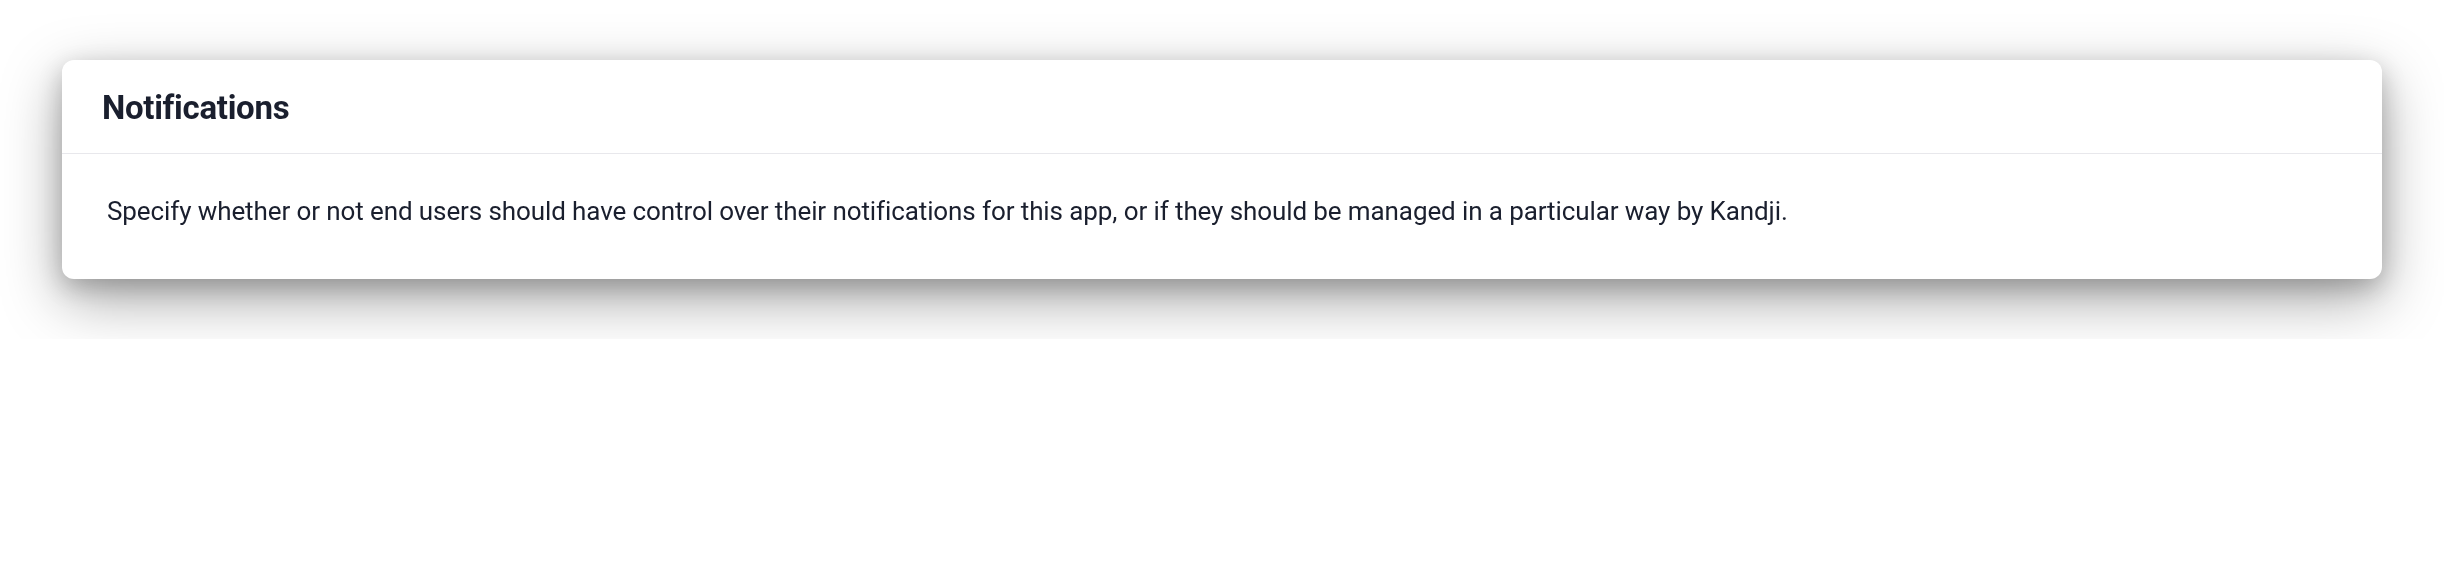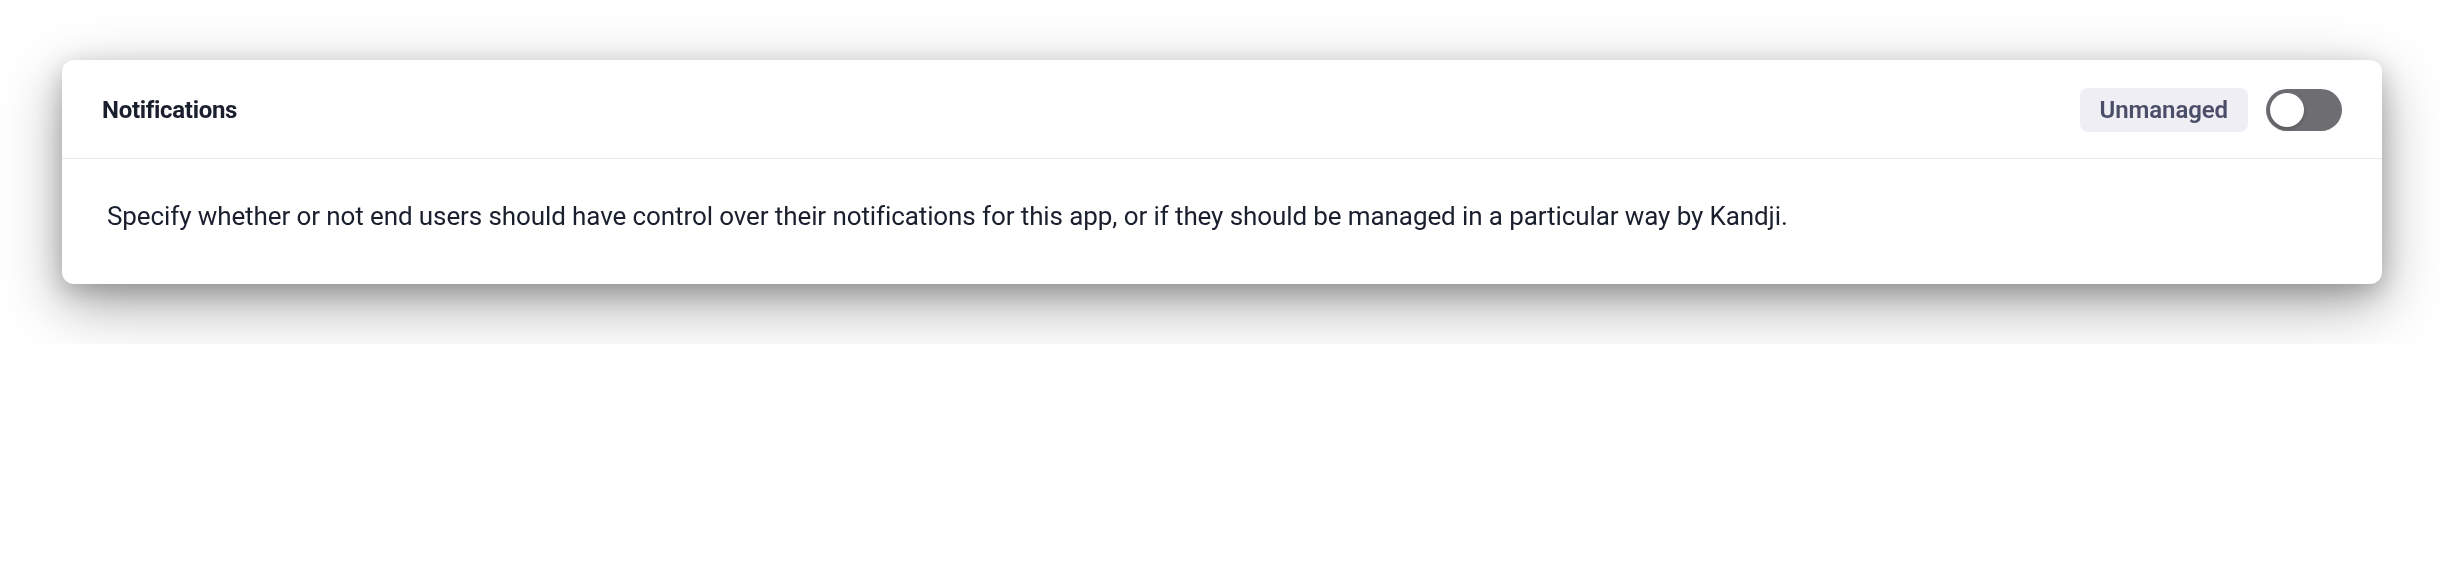--- a/index.html
+++ b/index.html
@@ -28,21 +28,21 @@
     
     .card-header {
       display: flex;
       align-items: center;
       justify-content: space-between;
       padding: 28px 40px 26px 40px;
       border-bottom: 1px solid #e8e8ec;
     }
     
     .card-title {
-      font-size: 24px;
+      font-size: 33px;
       font-weight: 700;
       color: #1a1f2e;
       letter-spacing: -0.3px;
     }
     
     .header-controls {
       display: flex;
       align-items: center;
       gap: 18px;
     }
@@ -90,23 +90,17 @@
       font-weight: 400;
       letter-spacing: -0.1px;
     }
   </style>
 </head>
 <body>
 
 <div class="card">
   <div class="card-header">
     <h2 class="card-title">Notifications</h2>
-    <div class="header-controls">
-      <span class="status-badge">Unmanaged</span>
-      <div class="toggle-switch">
-        <div class="toggle-knob"></div>
-      </div>
-    </div>
   </div>
   <div class="card-body">
     <p class="description">Specify whether or not end users should have control over their notifications for this app, or if they should be managed in a particular way by Kandji.</p>
   </div>
 </div>
 
 </body></html>

